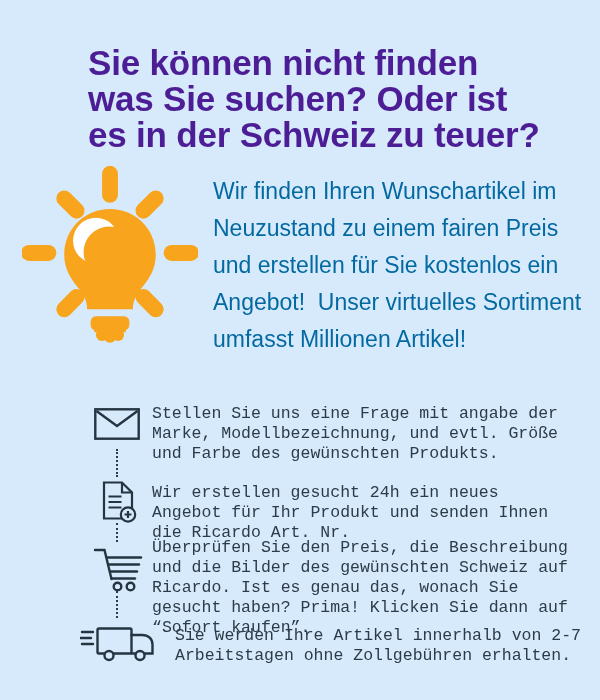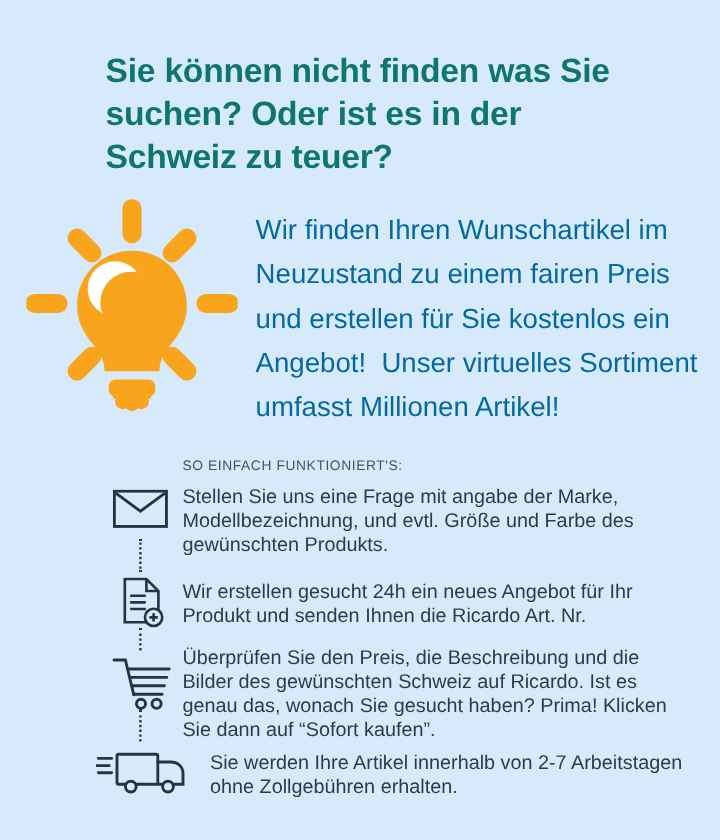--- a/index.html
+++ b/index.html
@@ -9,25 +9,25 @@
     height: 700px;
     background: #d7eafc;
     font-family: "Liberation Sans", sans-serif;
     overflow: hidden;
   }
   .heading {
     position: absolute;
     left: 88px;
     top: 22px;
     width: 452px;
-    font-size: 28px;
+    font-size: 35px;
     font-weight: 700;
     line-height: 36px;
     letter-spacing: -0.2px;
-    color: #0f766e;
+    color: #4c1d95;
   }
   .bulb-wrap {
     position: absolute;
     left: 22px;
     top: 166px;
     width: 176px;
     height: 188px;
   }
   .intro {
     position: absolute;
@@ -47,20 +47,21 @@
     letter-spacing: 0.5px;
     color: #44545f;
   }
   .step-text {
     position: absolute;
     left: 152px;
     width: 424px;
     font-size: 16.5px;
     line-height: 20px;
     color: #2c3b47;
+    font-family: Liberation Mono, monospace;
   }
   .step1-text { top: 404px; }
   .step2-text { top: 483px; }
   .step3-text { top: 538px; }
   .step4-text { top: 626px; margin-left: 23px; }
   .step-icon { position: absolute; }
   .icon-envelope { left: 94px;  top: 408px; }
   .icon-document { left: 97px;  top: 481px; }
   .icon-cart     { left: 92px;  top: 544px; }
   .icon-truck    { left: 80px;  top: 622px; }
@@ -98,21 +99,20 @@
       <rect x="39" y="85" width="22" height="8" rx="3" fill="#f8a41c"></rect>
       <rect x="41" y="90" width="18" height="4" fill="#f8a41c"></rect>
       <circle cx="45.5" cy="95.5" r="3.5" fill="#f8a41c"></circle>
       <circle cx="50" cy="96.5" r="3.5" fill="#f8a41c"></circle>
       <circle cx="54.5" cy="95.5" r="3.5" fill="#f8a41c"></circle>
     </svg>
   </div>
 
   <p class="intro">Wir finden Ihren Wunschartikel im Neuzustand zu einem fairen Preis und erstellen für Sie kostenlos ein Angebot!  Unser virtuelles Sortiment umfasst Millionen Artikel!</p>
 
-  <div class="section-label">SO EINFACH FUNKTIONIERT'S:</div>
 
   <div class="step-icon icon-envelope">
     <svg width="46" height="32" viewBox="0 0 46 32" xmlns="http://www.w3.org/2000/svg" fill="none" stroke="#243440" stroke-width="2.4">
       <rect x="1.3" y="1.3" width="43.4" height="29.4"></rect>
       <path d="M2.5 3 L23 18 L43.5 3"></path>
     </svg>
   </div>
   <div class="step-text step1-text">Stellen Sie uns eine Frage mit angabe der Marke, Modellbezeichnung, und evtl. Größe und Farbe des gewünschten Produkts.</div>
   <div class="dotted dotted-1"></div>
 

